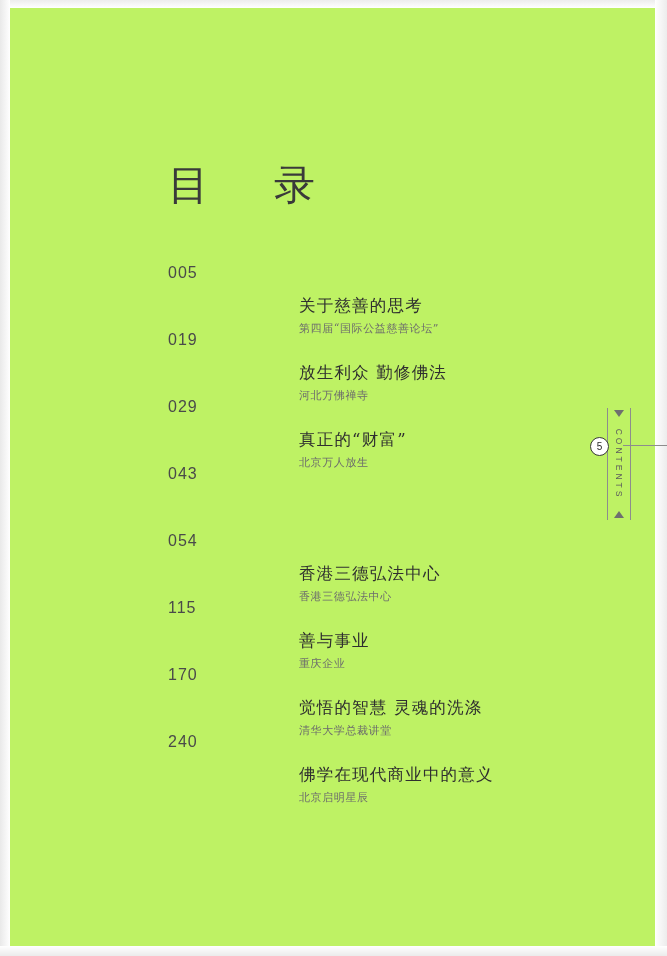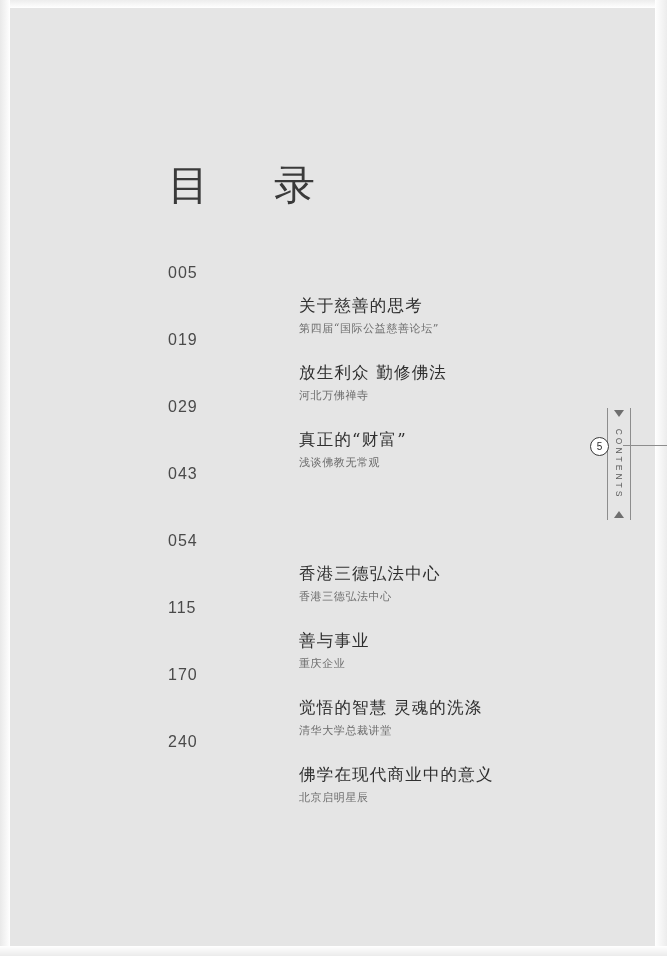--- a/index.html
+++ b/index.html
@@ -12,21 +12,21 @@
     background: #ffffff;
     font-family: "Liberation Serif", serif;
     color: #231f20;
     position: relative;
     overflow: hidden;
   }
 
   .page {
     position: absolute;
     inset: 0;
-    background: #e5e5e5;
+    background: #bef264;
   }
 
   
   .edge-left {
     position: absolute;
     left: 0; top: 0; bottom: 0;
     width: 10px;
     background: linear-gradient(to right, #e9e9e9, #ffffff);
     pointer-events: none;
   }
@@ -201,21 +201,21 @@
       <div class="toc-text">
         <div class="toc-main">放生利众 勤修佛法</div>
         <div class="toc-sub">河北万佛禅寺</div>
       </div>
     </div>
 
     <div class="toc-entry">
       <div class="toc-page">029</div>
       <div class="toc-text">
         <div class="toc-main">真正的“财富”</div>
-        <div class="toc-sub">浅谈佛教无常观</div>
+        <div class="toc-sub">北京万人放生</div>
       </div>
     </div>
 
     <div class="toc-entry">
       <div class="toc-page">043</div>
     </div>
 
     <div class="toc-entry">
       <div class="toc-page">054</div>
       <div class="toc-text">

